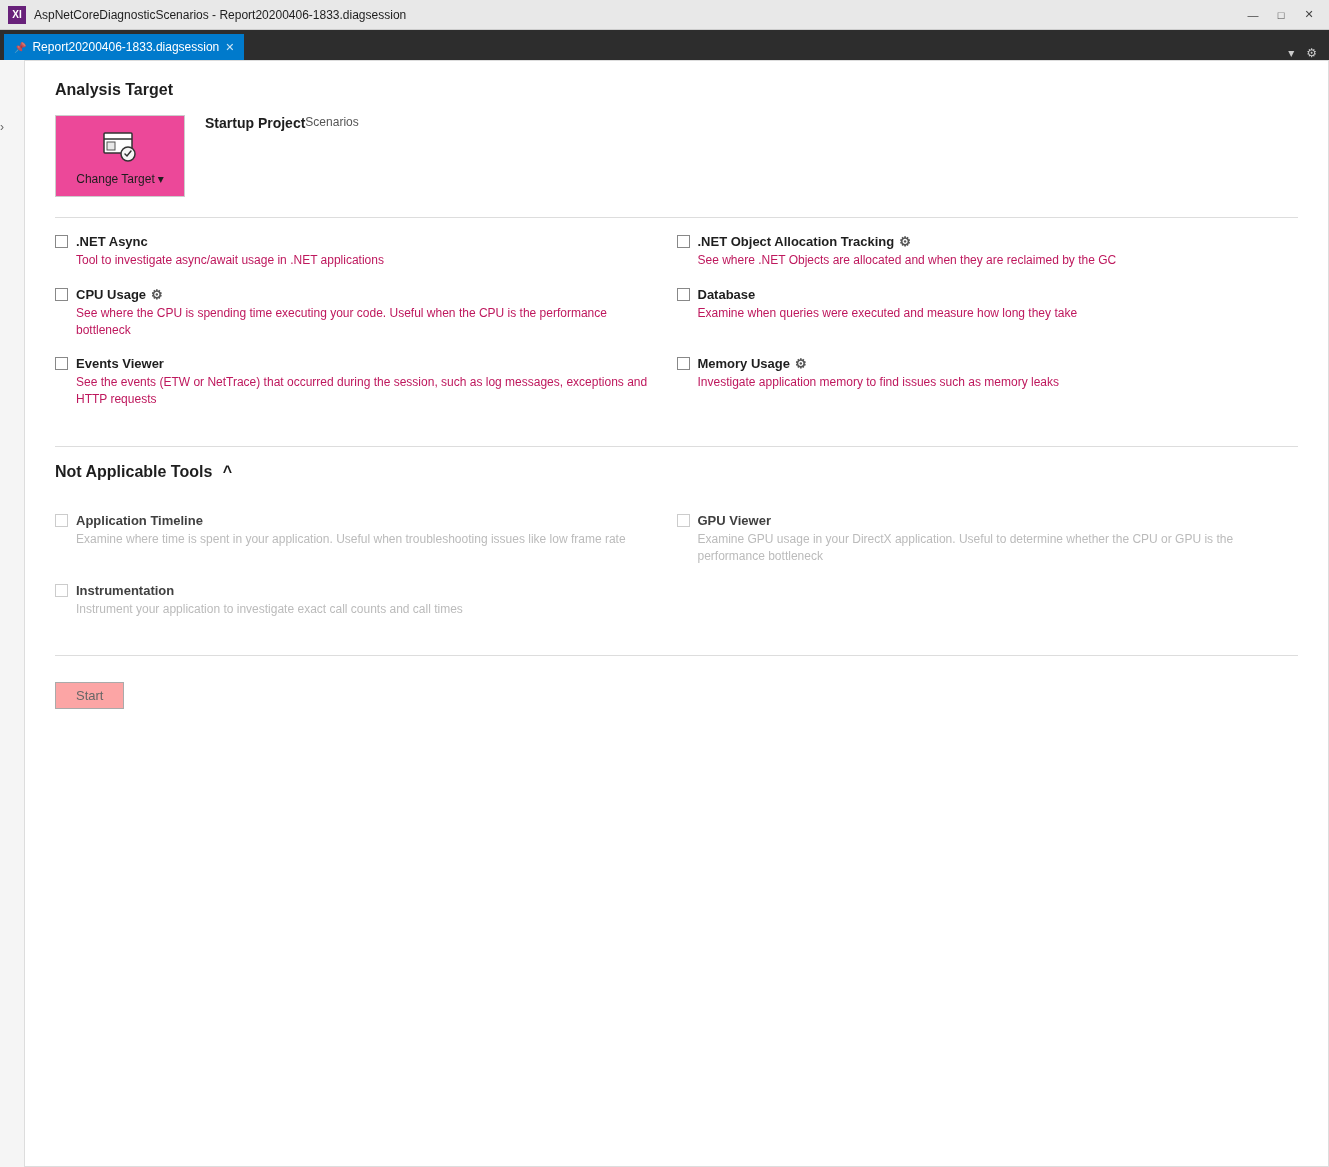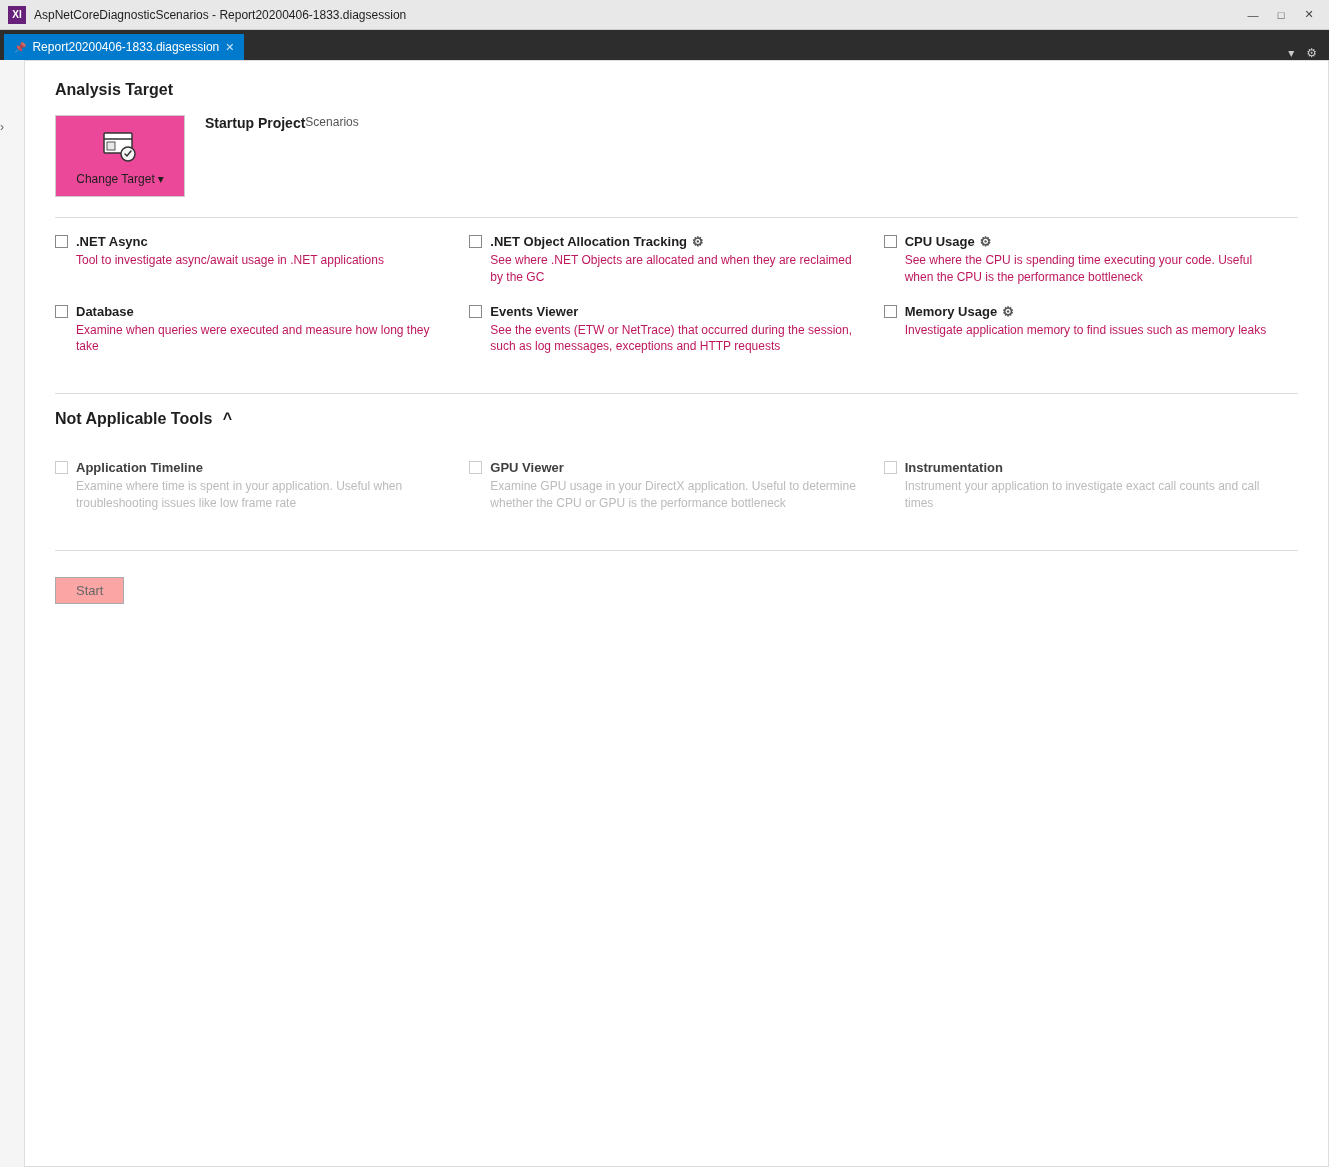--- a/index.html
+++ b/index.html
@@ -215,21 +215,21 @@
     }
     .show-target-link {
       color: #0078d4;
       cursor: pointer;
       font-size: 13px;
       text-decoration: none;
     }
 
     .tools-grid {
       display: grid;
-      grid-template-columns: 1fr 1fr 1fr;
+      grid-template-columns: 1fr 1fr;
       gap: 0;
     }
     .tool-item {
       display: flex;
       align-items: flex-start;
       gap: 8px;
       margin-bottom: 18px;
       padding-right: 20px;
     }
     .tool-checkbox {

